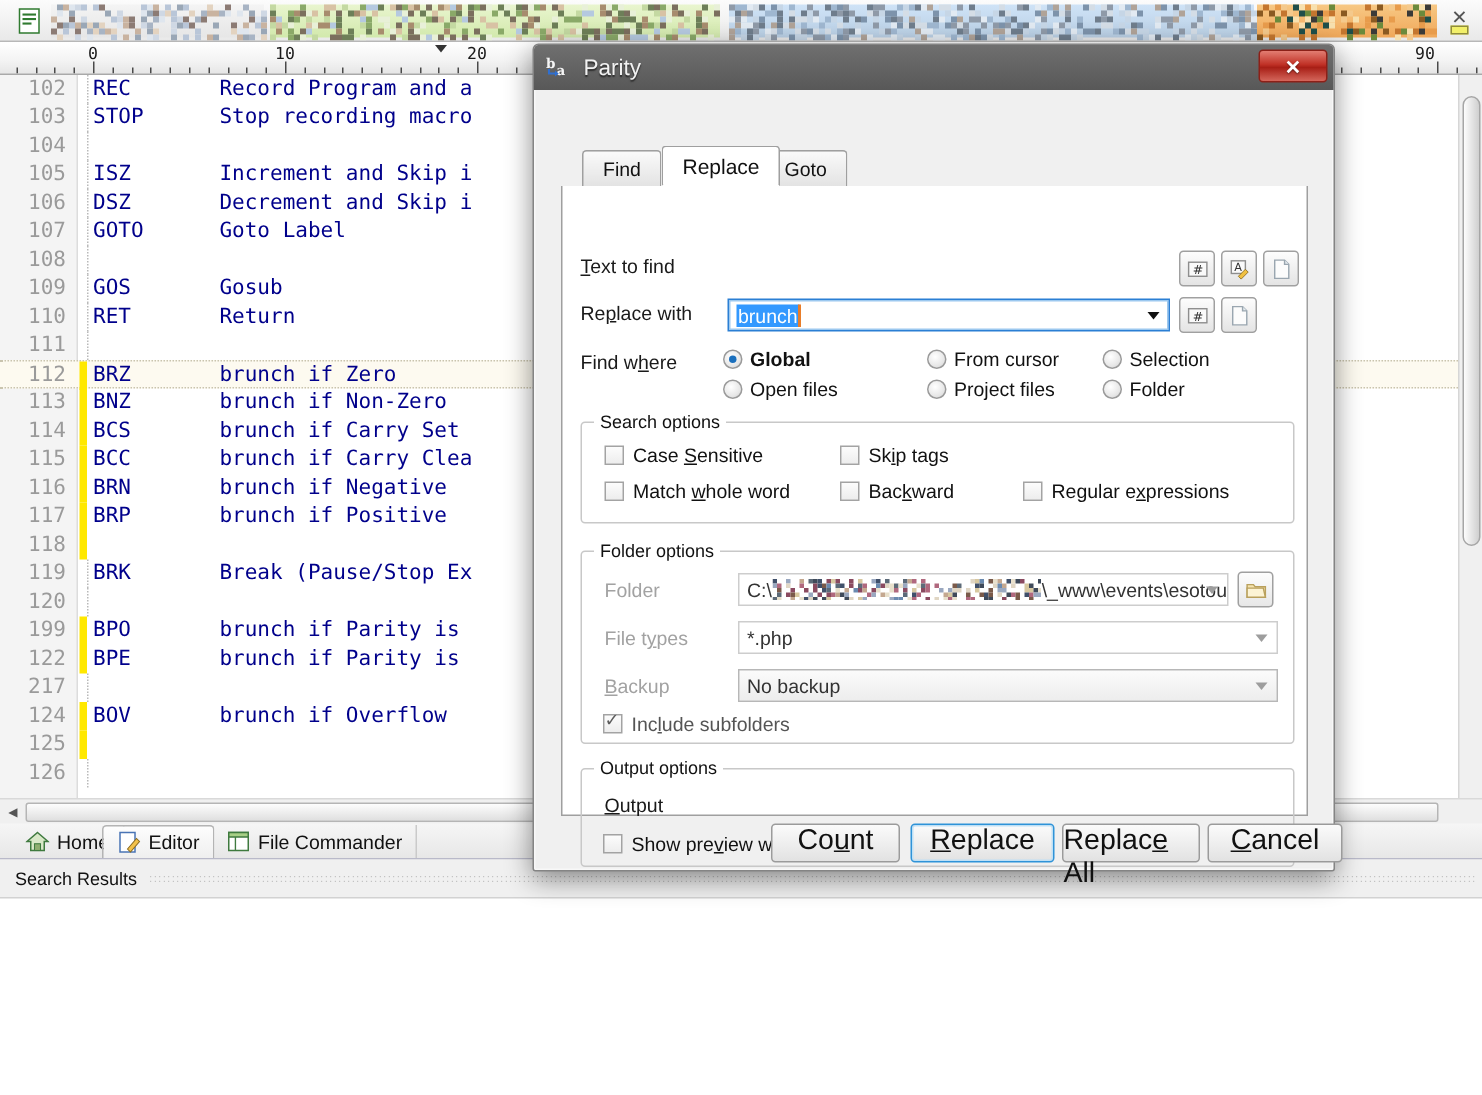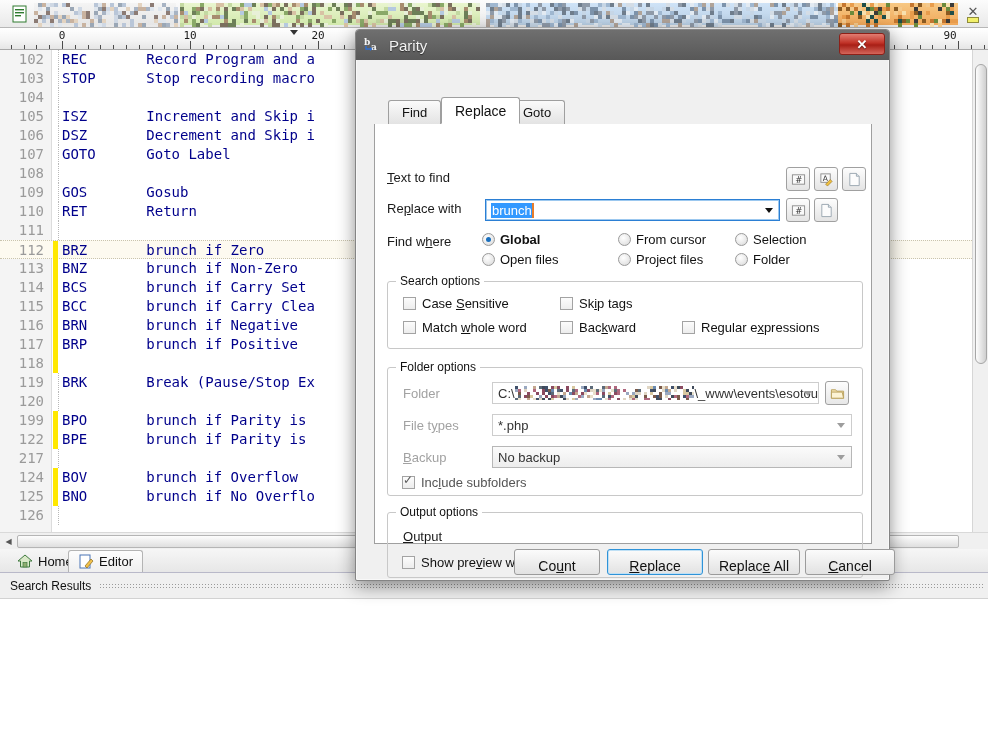--- a/index.html
+++ b/index.html
@@ -269,22 +269,22 @@
     background: linear-gradient(#fdfdfd,#e7e7e7);
     border: 1px solid #a0a0a0; border-radius: 3px;
     display: flex; align-items: center; justify-content: center;
   }
 
   .btnrow { position: absolute; left: 0; top: 489px; width: 535px; height: 33px; }
   .dbtn {
     position: absolute; top: 0; height: 26px;
     background: linear-gradient(#fbfbfb,#e2e2e2);
     border: 1px solid #9b9b9b; border-radius: 3px;
-    font-size: 14px; color: #111;
-    display: flex; align-items: flex-end; justify-content: center;
+    font-size: 19px; color: #111;
+    display: flex; align-items: flex-start; justify-content: center;
   }
   .dbtn.default {
     border: 1px solid #2f93d8;
     box-shadow: 0 0 0 1px #bfe0f5 inset;
   }
   .dbtn .u { text-decoration: underline; }
 
   
   .blurbox { position: relative; overflow: hidden; display: inline-block; vertical-align: middle; }
 </style>
@@ -1165,21 +1165,21 @@
           <div class="coderow"><span class="lnum">115</span><span class="modbar"></span><span class="ctext">BCC       brunch if Carry Clea</span></div>
           <div class="coderow"><span class="lnum">116</span><span class="modbar"></span><span class="ctext">BRN       brunch if Negative</span></div>
           <div class="coderow"><span class="lnum">117</span><span class="modbar"></span><span class="ctext">BRP       brunch if Positive</span></div>
           <div class="coderow"><span class="lnum">118</span><span class="modbar"></span></div>
           <div class="coderow"><span class="lnum">119</span><span class="fold"></span><span class="ctext">BRK       Break (Pause/Stop Ex</span></div>
           <div class="coderow"><span class="lnum">120</span><span class="fold"></span><span class="ctext"></span></div>
           <div class="coderow"><span class="lnum">199</span><span class="modbar"></span><span class="ctext">BPO       brunch if Parity is</span></div>
           <div class="coderow"><span class="lnum">122</span><span class="modbar"></span><span class="ctext">BPE       brunch if Parity is</span></div>
           <div class="coderow"><span class="lnum">217</span><span class="fold"></span><span class="ctext"></span></div>
           <div class="coderow"><span class="lnum">124</span><span class="modbar"></span><span class="ctext">BOV       brunch if Overflow</span></div>
-          <div class="coderow"><span class="lnum">125</span><span class="modbar"></span><span class="ctext">BNO       brunch if No Overflo</span></div>
+          <div class="coderow"><span class="lnum">125</span><span class="modbar"></span></div>
           <div class="coderow"><span class="lnum">126</span><span class="fold"></span><span class="ctext"></span></div>
         </div>
     </div>
   </div>
   <div class="ed-vscroll">
     <div class="ed-vthumb"></div>
   </div>
 
   <div class="hscroll">
     <div class="hs-arrow">◀</div>
@@ -1193,20 +1193,28 @@
         <rect x="6" y="9.5" width="4" height="4.5" fill="#8fae70" stroke="#3f7a3f" stroke-width="0.7"></rect>
       </svg>
       <span>Home</span>
     </div>
     <div class="btab active" style="left:68px;">
       <svg class="ic" viewBox="0 0 16 16">
         <rect x="2" y="1" width="10" height="13" fill="#fff" stroke="#4a74b5"></rect>
         <path d="M7 12 L13 5 L15 7 L9 14 Z" fill="#f2c14a" stroke="#8a6a1f" stroke-width="0.7"></path>
       </svg>
       <span>Editor</span>
+    </div>
+    <div class="btab" style="left:142px;">
+      <svg class="ic" viewBox="0 0 16 16">
+        <rect x="1.5" y="2" width="13" height="12" fill="#fff" stroke="#3f7a3f"></rect>
+        <rect x="1.5" y="2" width="13" height="3" fill="#a7cf86" stroke="#3f7a3f"></rect>
+        <rect x="5.5" y="5" width="0.9" height="9" fill="#3f7a3f"></rect>
+      </svg>
+      <span>File Commander</span>
     </div>
   </div>
 
   <div class="statuslabelbar">
     <span class="sr-label">Search Results</span>
     <span class="sr-dots"></span>
   </div>
   <div class="bottompane"></div>
 
   <div class="dialog">

